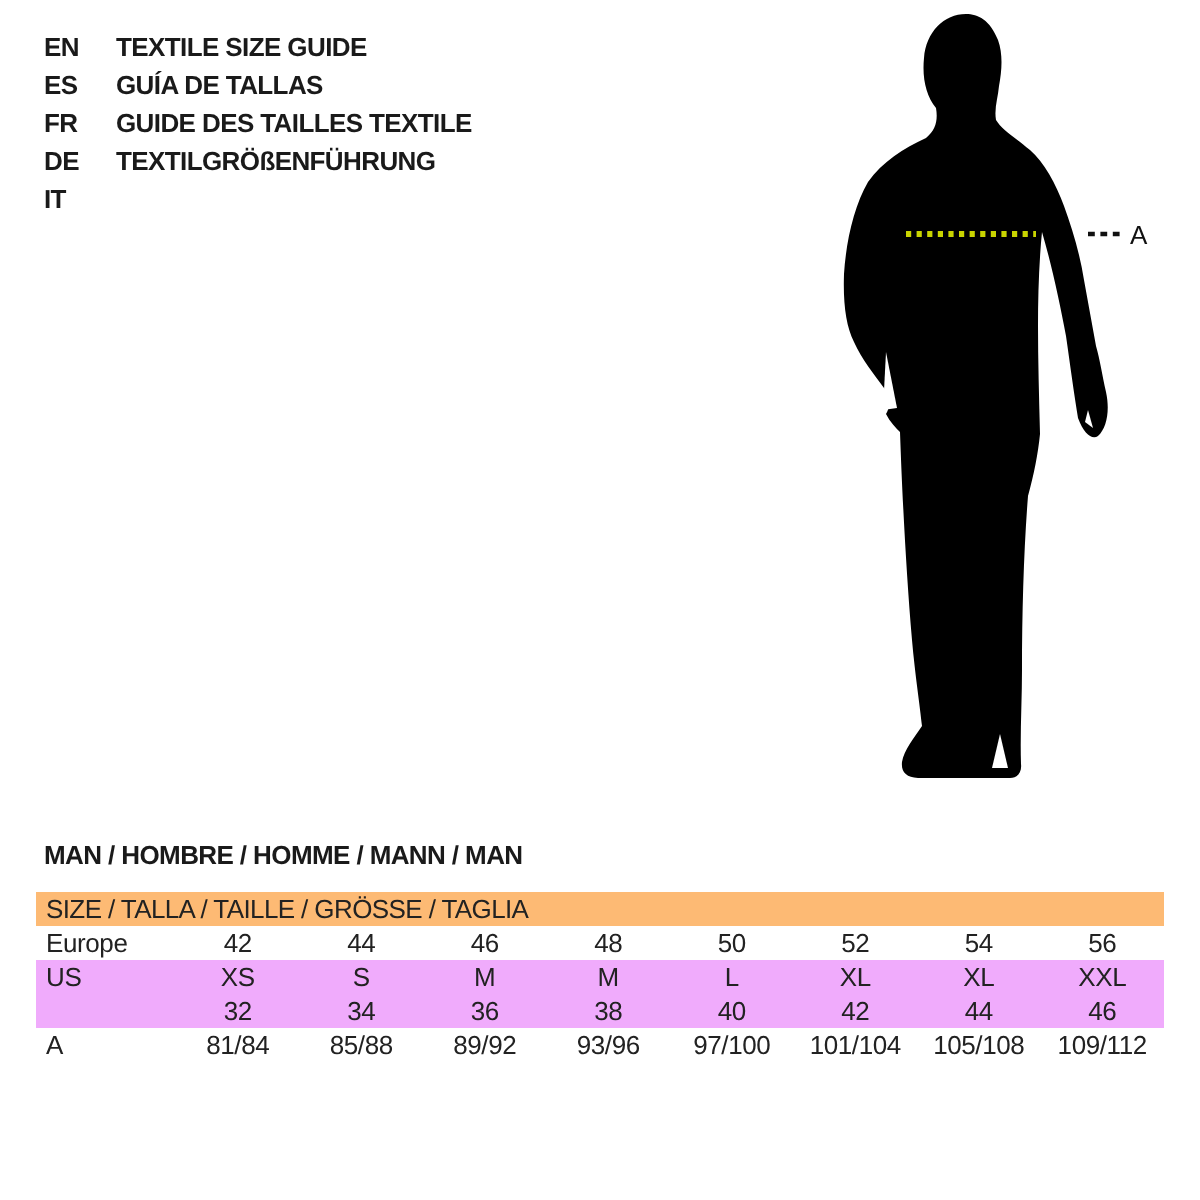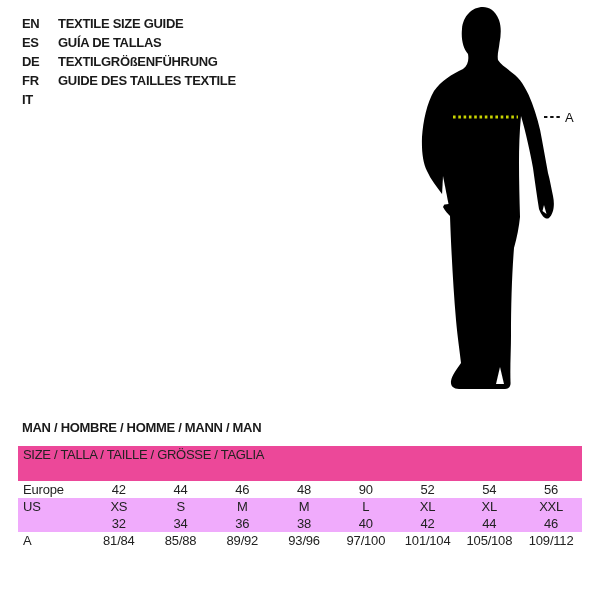--- a/index.html
+++ b/index.html
@@ -16,22 +16,22 @@
     letter-spacing:-0.4px;line-height:20.5px;white-space:nowrap;}
   
   .figure{position:absolute;left:415px;top:5px;width:170px;height:385px;}
   .figure text{font-family:"Liberation Sans",sans-serif;}
   
   .section-title{position:absolute;left:22px;top:420px;font-size:13px;font-weight:bold;letter-spacing:-0.3px;}
   
   .size-table{position:absolute;left:18px;top:446px;width:564px;border-collapse:collapse;
     table-layout:fixed;font-size:13px;letter-spacing:-0.2px;color:#222;}
   .size-table col.c-label{width:70px;}
-  .size-table th{background:#ec4899;font-weight:normal;text-align:left;height:15px;
-    padding:1px 0 19px 5px;letter-spacing:-0.3px;}
+  .size-table th{background:#fdba74;font-weight:normal;text-align:left;height:15px;
+    padding:1px 0 1px 5px;letter-spacing:-0.3px;}
   .size-table td{height:17px;padding:0;text-align:center;}
   .size-table td.rowlabel{text-align:left;padding-left:5px;}
   .size-table tr.alt{background:#f0abfc;}
   
   .footnote{position:absolute;left:22px;top:547px;font-size:12.5px;font-weight:bold;letter-spacing:-0.3px;}
 </style>
 </head>
 <body>
 
 <div class="canvas">
@@ -39,26 +39,26 @@
   <div class="lang-list">
     <div class="lang-row">
       <span class="lang-code">EN</span>
       <span class="lang-label">TEXTILE SIZE GUIDE</span>
     </div>
     <div class="lang-row">
       <span class="lang-code">ES</span>
       <span class="lang-label">GUÍA DE TALLAS</span>
     </div>
     <div class="lang-row">
+      <span class="lang-code">FR</span>
+      <span class="lang-label">GUIDE DES TAILLES TEXTILE</span>
+    </div>
+    <div class="lang-row">
       <span class="lang-code">DE</span>
       <span class="lang-label">TEXTILGRÖßENFÜHRUNG</span>
-    </div>
-    <div class="lang-row">
-      <span class="lang-code">FR</span>
-      <span class="lang-label">GUIDE DES TAILLES TEXTILE</span>
     </div>
     <div class="lang-row">
       <span class="lang-code">IT</span>
     </div>
   </div>
 
 
   <svg class="figure" viewBox="0 0 170 385" xmlns="http://www.w3.org/2000/svg">
     <path fill="#000000" d="
       M 68 2
@@ -114,21 +114,21 @@
         <th colspan="9">SIZE / TALLA / TAILLE / GRÖSSE / TAGLIA</th>
       </tr>
     </thead>
     <tbody>
       <tr>
         <td class="rowlabel">Europe</td>
         <td>42</td>
         <td>44</td>
         <td>46</td>
         <td>48</td>
-        <td>90</td>
+        <td>50</td>
         <td>52</td>
         <td>54</td>
         <td>56</td>
       </tr>
       <tr class="alt">
         <td class="rowlabel">US</td>
         <td>XS</td>
         <td>S</td>
         <td>M</td>
         <td>M</td>

